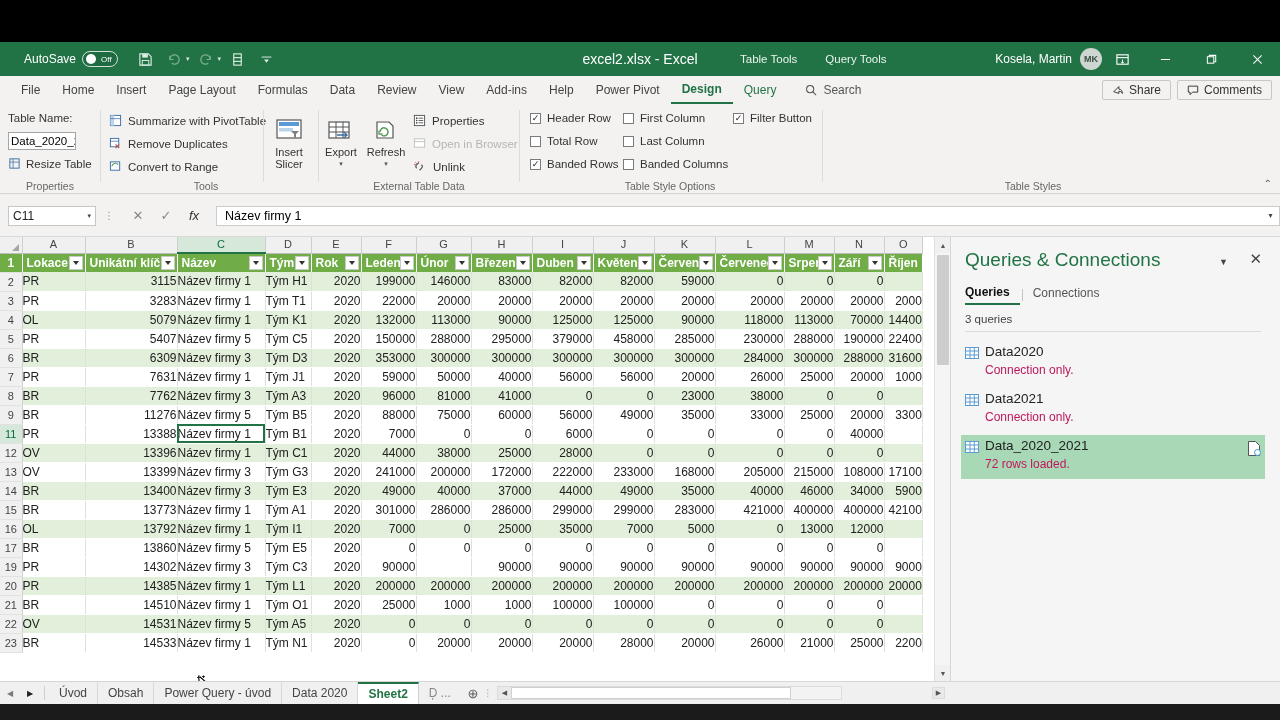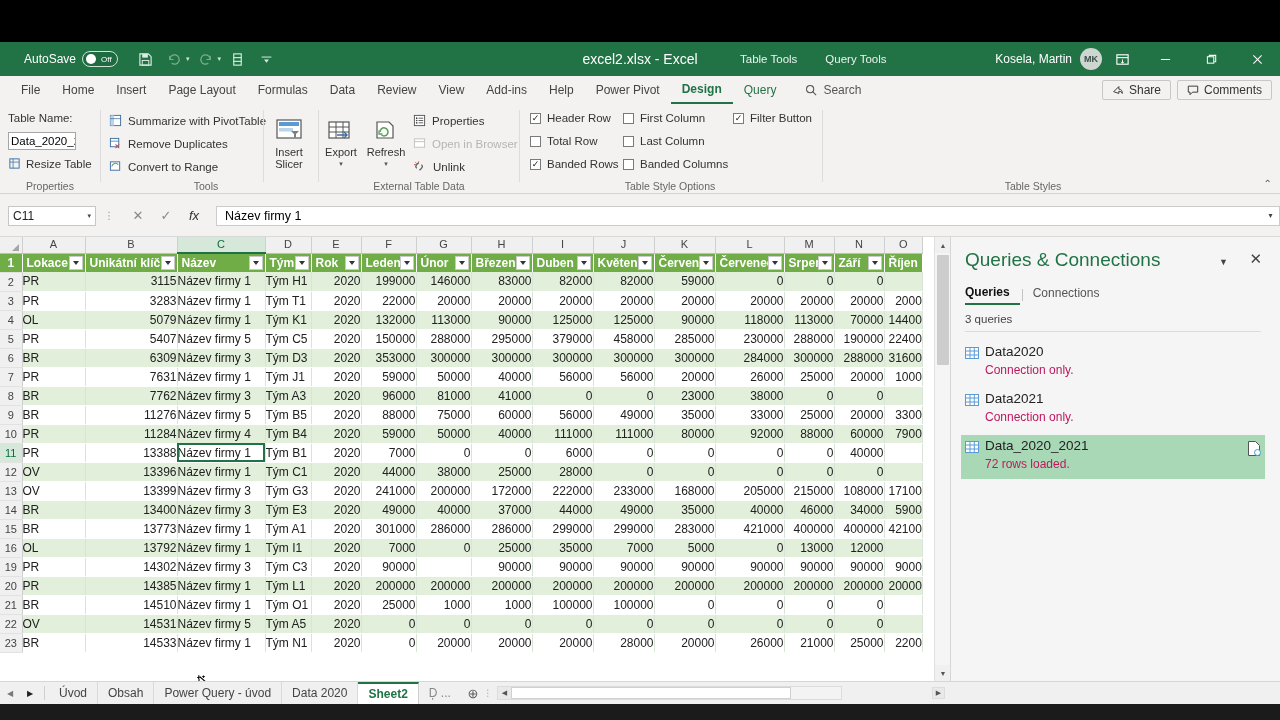--- a/index.html
+++ b/index.html
@@ -903,38 +903,20 @@
             <td class="c num">75000</td>
             <td class="c num">60000</td>
             <td class="c num">56000</td>
             <td class="c num">49000</td>
             <td class="c num">35000</td>
             <td class="c num">33000</td>
             <td class="c num">25000</td>
             <td class="c num">20000</td>
             <td class="c num">3300</td>
           </tr>
-          <tr class="r band">
-            <td class="rhdr">10</td>
-            <td class="c">PR</td>
-            <td class="c num">11284</td>
-            <td class="c">Název firmy 4</td>
-            <td class="c">Tým B4</td>
-            <td class="c num">2020</td>
-            <td class="c num">59000</td>
-            <td class="c num">50000</td>
-            <td class="c num">40000</td>
-            <td class="c num">111000</td>
-            <td class="c num">111000</td>
-            <td class="c num">80000</td>
-            <td class="c num">92000</td>
-            <td class="c num">88000</td>
-            <td class="c num">60000</td>
-            <td class="c num">7900</td>
-          </tr>
           <tr class="r white">
             <td class="rhdr sel">11</td>
             <td class="c">PR</td>
             <td class="c num">13388</td>
             <td class="c selcell">Název firmy 1<span class="fillhandle"></span></td>
             <td class="c">Tým B1</td>
             <td class="c num">2020</td>
             <td class="c num">7000</td>
             <td class="c num">0</td>
             <td class="c num">0</td>
@@ -1027,20 +1009,38 @@
             <td class="c num">2020</td>
             <td class="c num">7000</td>
             <td class="c num">0</td>
             <td class="c num">25000</td>
             <td class="c num">35000</td>
             <td class="c num">7000</td>
             <td class="c num">5000</td>
             <td class="c num">0</td>
             <td class="c num">13000</td>
             <td class="c num">12000</td>
+            <td class="c num"></td>
+          </tr>
+          <tr class="r white">
+            <td class="rhdr">17</td>
+            <td class="c">BR</td>
+            <td class="c num">13860</td>
+            <td class="c">Název firmy 5</td>
+            <td class="c">Tým E5</td>
+            <td class="c num">2020</td>
+            <td class="c num">0</td>
+            <td class="c num">0</td>
+            <td class="c num">0</td>
+            <td class="c num">0</td>
+            <td class="c num">0</td>
+            <td class="c num">0</td>
+            <td class="c num">0</td>
+            <td class="c num">0</td>
+            <td class="c num">0</td>
             <td class="c num"></td>
           </tr>
           <tr class="r white">
             <td class="rhdr">19</td>
             <td class="c">PR</td>
             <td class="c num">14302</td>
             <td class="c">Název firmy 3</td>
             <td class="c">Tým C3</td>
             <td class="c num">2020</td>
             <td class="c num">90000</td>

